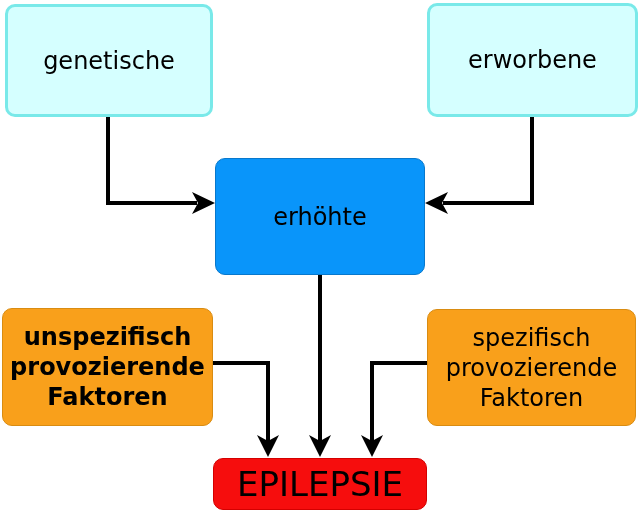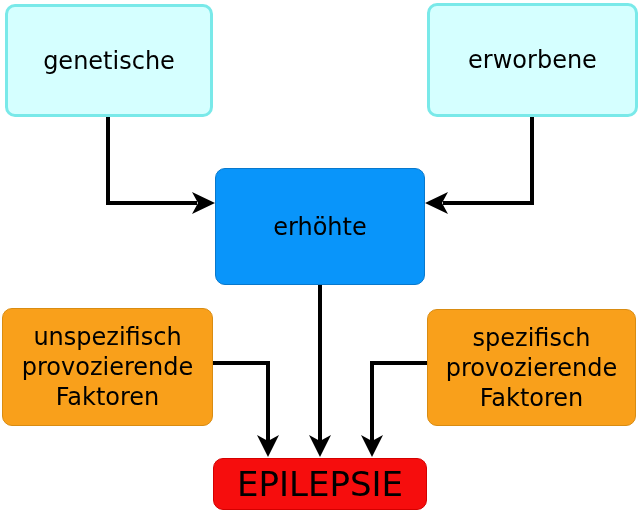--- a/index.html
+++ b/index.html
@@ -12,22 +12,22 @@
     position:absolute;display:flex;flex-direction:column;justify-content:center;align-items:center;
     text-align:center;font-size:24px;line-height:30px;border-radius:10px;box-sizing:border-box;
   }
   .box .line{white-space:nowrap;}
   .cyan{background:#d5ffff;border:3px solid #79e9e9;}
   .blue{background:#0995fa;border:1.5px solid #0878cc;}
   .orange{background:#f9a01b;border:1.5px solid #d98c12;}
   .red{background:#f60d0d;border:1.5px solid #d40000;font-size:34px;line-height:38px;}
   .node-genetic   {left:5px;   top:4px;   width:208px; height:113px;}
   .node-acquired  {left:427px; top:3px;   width:211px; height:114px;}
-  .node-seizure   {left:215px; top:168px; width:210px; height:117px;}
-  .node-unspecific{left:2px;   top:308px; width:211px; height:118px;}
+  .node-seizure   {left:215px; top:158px; width:210px; height:117px;}
+  .node-unspecific{left:2px;   top:308px; width:211px; height:118px;font-weight:bold;}
   .node-specific  {left:427px; top:309px; width:209px; height:117px;}
   .node-epilepsy  {left:213px; top:458px; width:214px; height:52px;}
 </style>
 </head>
 <body>
 
 <div class="stage">
 
   <svg class="arrows" viewBox="0 0 640 512" xmlns="http://www.w3.org/2000/svg">
 

